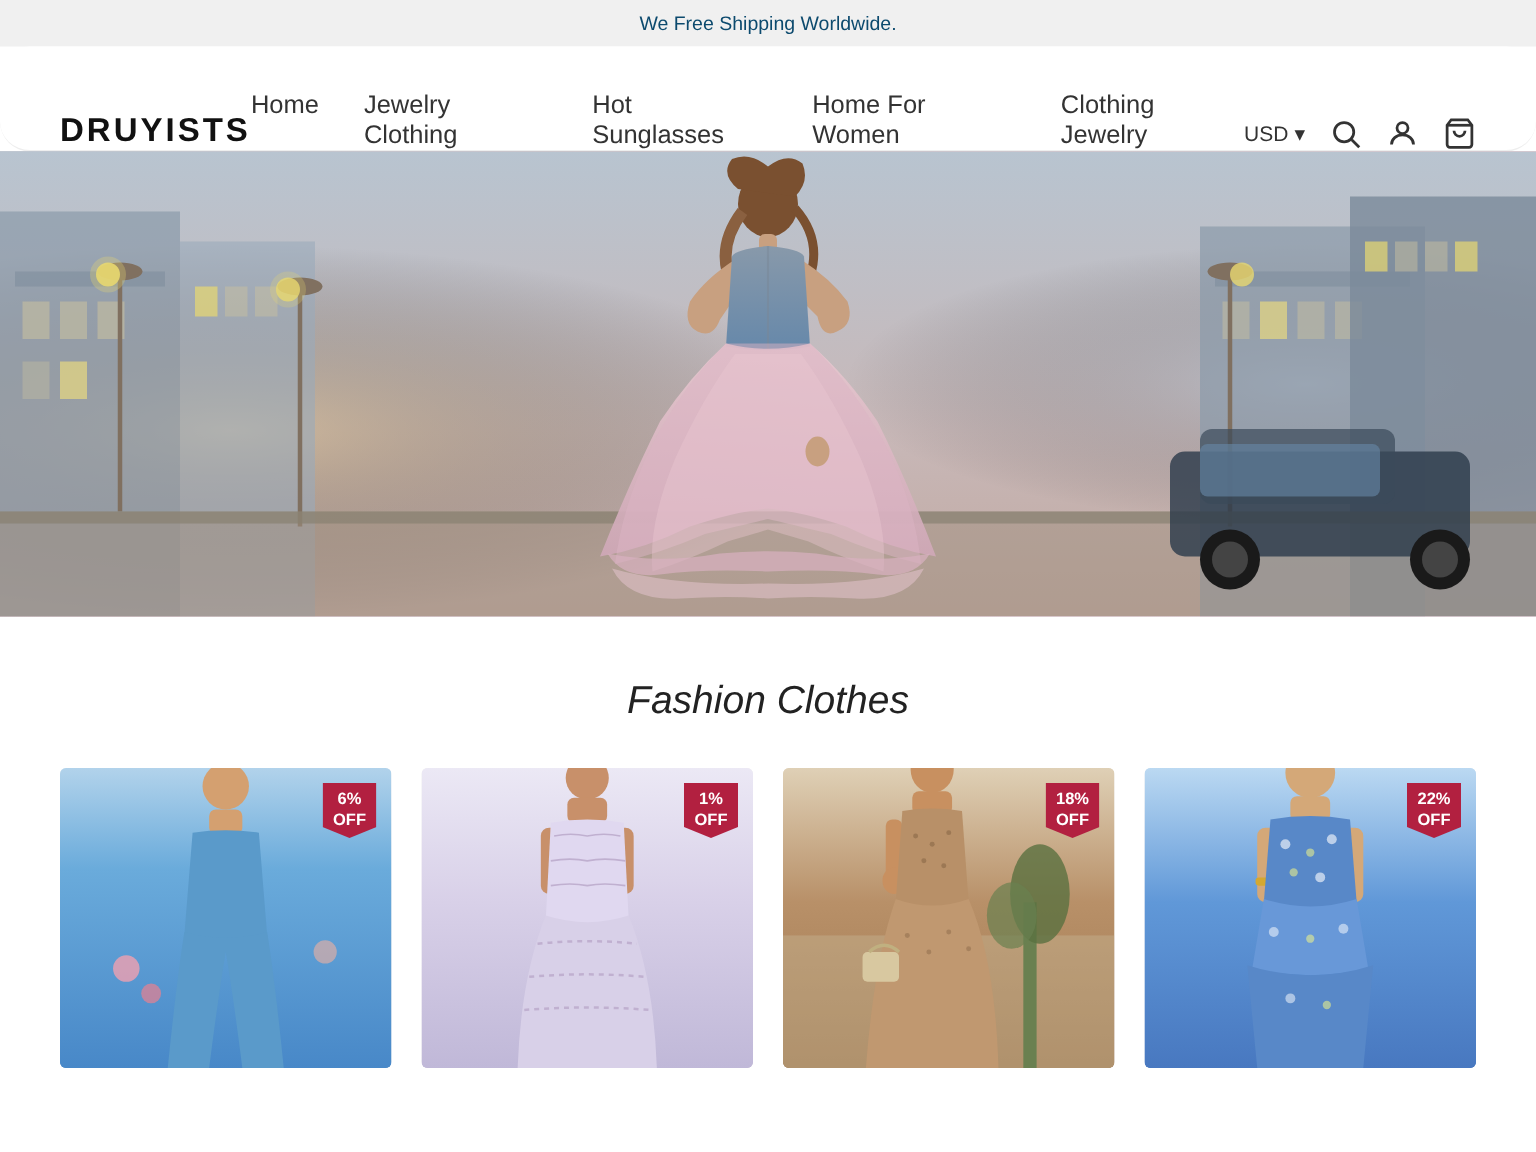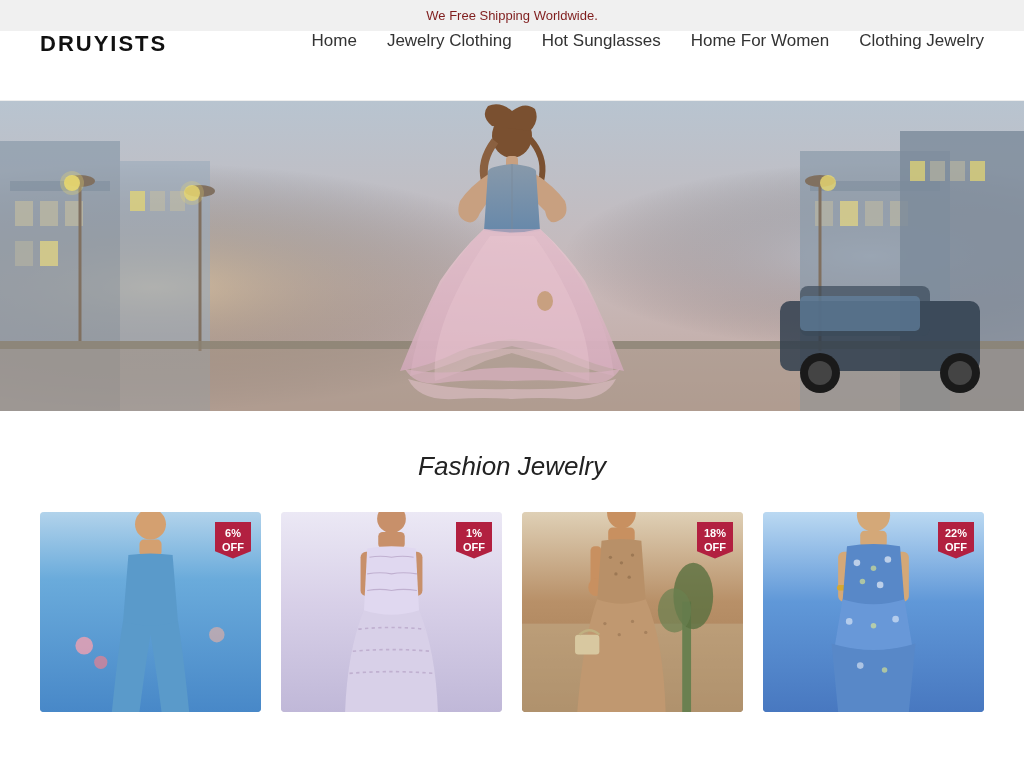--- a/index.html
+++ b/index.html
@@ -4,32 +4,33 @@
   <style>
     * { margin: 0; padding: 0; box-sizing: border-box; }
     body { font-family: Arial, sans-serif; background: #fff; color: #222; }
 
     
     .top-banner {
       background: #f0f0f0;
       text-align: center;
       padding: 8px;
       font-size: 13px;
-      color: #7f1d1d;
+      color: #0c4a6e;
     }
 
     
     .header {
       display: flex;
-      align-items: flex-start;
+      align-items: flex-end;
       justify-content: space-between;
       padding: 0 40px;
       height: 70px;
       border-bottom: 1px solid #eee;
       background: #fff;
+      border-radius: 20px;
     }
     .logo {
       font-size: 22px;
       font-weight: bold;
       letter-spacing: 2px;
       color: #111;
       text-decoration: none;
     }
     .nav {
       display: flex;
@@ -168,20 +169,45 @@
       </li>
       <li>
         <a>Home For Women</a>
       </li>
       <li>
         <a>Clothing Jewelry</a>
       </li>
     </ul>
   </nav>
 
+  <div class="header-right">
+    <div class="currency-selector">
+      <span>USD</span>
+      <span>▾</span>
+    </div>
+    <span class="header-icon">
+      <svg viewBox="0 0 24 24" fill="none" stroke="currentColor" stroke-width="2">
+        <circle cx="11" cy="11" r="7"></circle>
+        <line x1="16.5" y1="16.5" x2="22" y2="22"></line>
+      </svg>
+    </span>
+    <span class="header-icon">
+      <svg viewBox="0 0 24 24" fill="none" stroke="currentColor" stroke-width="2">
+        <circle cx="12" cy="8" r="4"></circle>
+        <path d="M4 20c0-4 3.6-7 8-7s8 3 8 7"></path>
+      </svg>
+    </span>
+    <span class="header-icon">
+      <svg viewBox="0 0 24 24" fill="none" stroke="currentColor" stroke-width="2">
+        <path d="M6 2L3 6v14a2 2 0 002 2h14a2 2 0 002-2V6l-3-4z"></path>
+        <line x1="3" y1="6" x2="21" y2="6"></line>
+        <path d="M16 10a4 4 0 01-8 0"></path>
+      </svg>
+    </span>
+  </div>
 </header>
 
 <div class="hero">
   <div class="hero-bg"></div>
 
   <svg style="position:absolute;inset:0;width:100%;height:100%;" viewBox="0 0 1024 310" preserveAspectRatio="xMidYMid slice">
 
     <defs>
       <linearGradient id="skyGrad" x1="0" y1="0" x2="0" y2="1">
         <stop offset="0%" stop-color="#b8c4d0"></stop>
@@ -282,21 +308,21 @@
     <path d="M490 135 Q468 165 450 205 Q432 248 435 280 Q460 272 485 260 Q512 252 512 252 Q512 252 539 260 Q564 272 589 280 Q592 248 574 205 Q556 165 534 135" fill="rgba(235,200,210,0.4)"></path>
 
     <path d="M405 268 Q440 275 480 268 Q512 265 544 268 Q584 275 620 268 Q610 285 585 282 Q555 278 512 280 Q469 278 440 282 Q415 285 405 268 Z" fill="#d8b0c0" opacity="0.7"></path>
     <path d="M408 278 Q450 290 512 288 Q574 290 616 278 Q605 300 570 298 Q540 296 512 298 Q484 296 454 298 Q419 300 408 278 Z" fill="#e0c0c8" opacity="0.6"></path>
 
     <ellipse cx="545" cy="200" rx="8" ry="10" fill="#c8a080"></ellipse>
   </svg>
 </div>
 
 <section class="section">
-  <h2 class="section-title">Fashion Jewelry</h2>
+  <h2 class="section-title">Fashion Clothes</h2>
 
   <div class="product-grid">
 
     <div class="product-card">
       <div class="product-image img-blue-dress">
         <svg viewBox="0 0 200 200" preserveAspectRatio="xMidYMax slice">
           <defs>
             <linearGradient id="blueDress" x1="0" y1="0" x2="0" y2="1">
               <stop offset="0%" stop-color="#c8dff0"></stop>
               <stop offset="40%" stop-color="#6aabdb"></stop>

